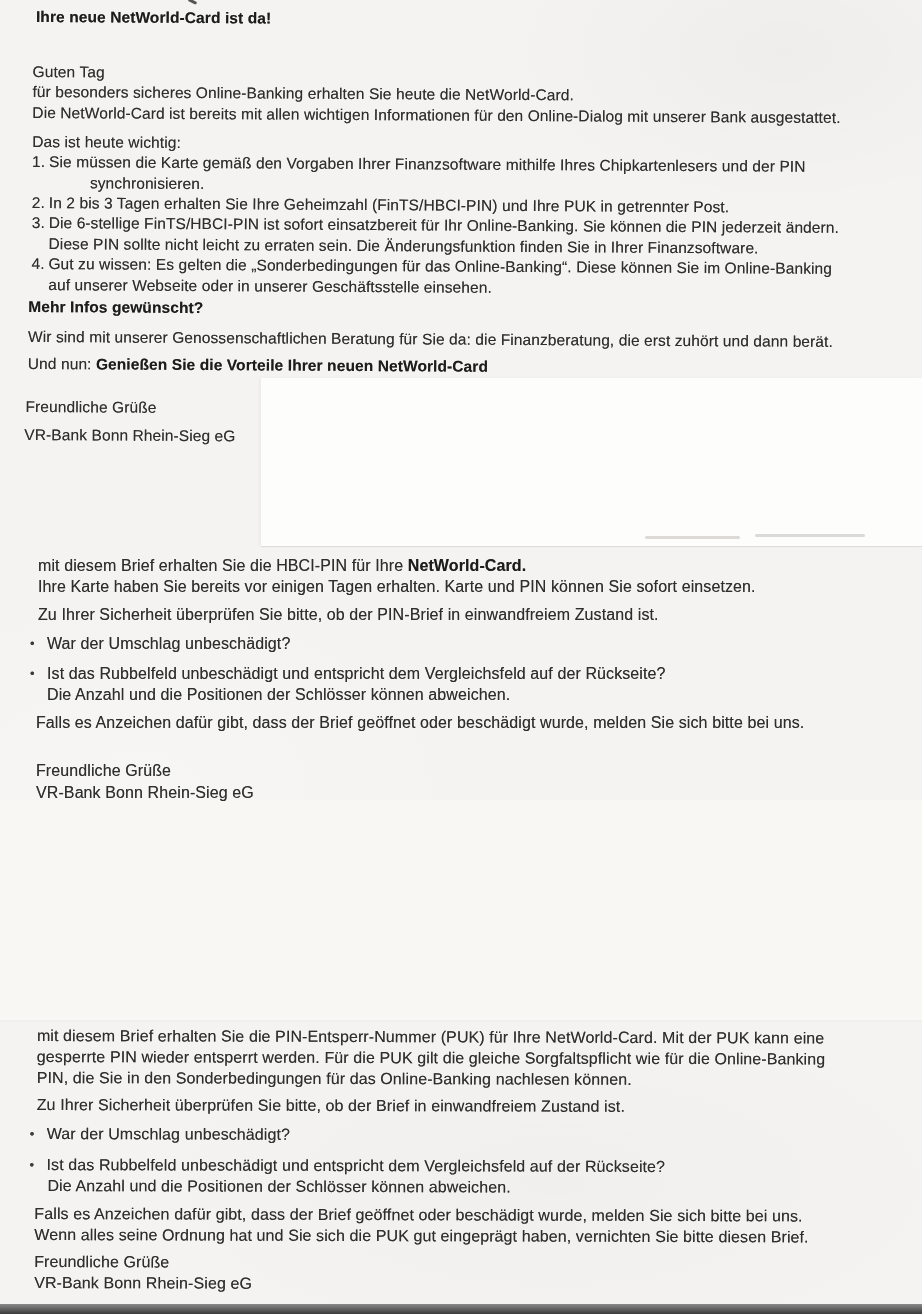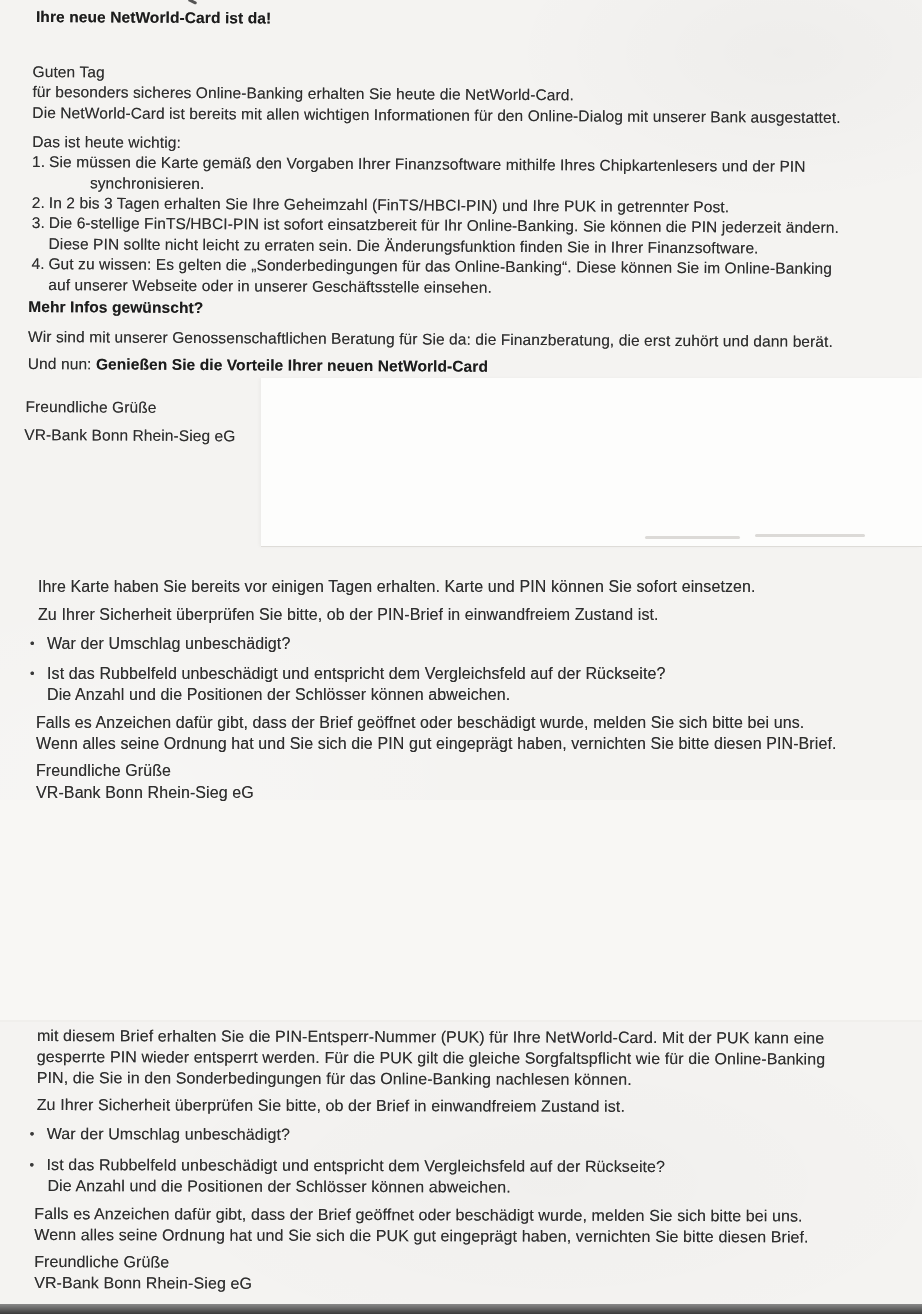--- a/index.html
+++ b/index.html
@@ -87,29 +87,29 @@
 
   <div class="line b" style="left:30px;top:298px;">Mehr Infos gewünscht?</div>
   <div class="line" style="left:30px;top:328px;">Wir sind mit unserer Genossenschaftlichen Beratung für Sie da: die Finanzberatung, die erst zuhört und dann berät.</div>
   <div class="line" style="left:30px;top:355px;"><span>Und nun: </span><span class="b">Genießen Sie die Vorteile Ihrer neuen NetWorld-Card</span></div>
 
   <div class="line" style="left:28px;top:398px;">Freundliche Grüße</div>
   <div class="line" style="left:27px;top:426px;">VR-Bank Bonn Rhein-Sieg eG</div>
 </div>
 
 <div class="letter letter2">
+  <div class="line" style="left:38px;top:557px;"><span>mit diesem Brief erhalten Sie die HBCI-PIN für Ihre </span><span class="b">NetWorld-Card.</span></div>
   <div class="line" style="left:38px;top:578px;">Ihre Karte haben Sie bereits vor einigen Tagen erhalten. Karte und PIN können Sie sofort einsetzen.</div>
   <div class="line" style="left:38px;top:606px;">Zu Ihrer Sicherheit überprüfen Sie bitte, ob der PIN-Brief in einwandfreiem Zustand ist.</div>
 
   <div class="line" style="left:30px;top:635px;"><span class="bullet">•</span><span>War der Umschlag unbeschädigt?</span></div>
   <div class="line" style="left:30px;top:665px;"><span class="bullet">•</span><span>Ist das Rubbelfeld unbeschädigt und entspricht dem Vergleichsfeld auf der Rückseite?</span></div>
   <div class="line" style="left:47px;top:686px;">Die Anzahl und die Positionen der Schlösser können abweichen.</div>
 
   <div class="line" style="left:36px;top:714px;">Falls es Anzeichen dafür gibt, dass der Brief geöffnet oder beschädigt wurde, melden Sie sich bitte bei uns.</div>
-  <div class="line" style="left:36px;top:735px;">Wenn alles seine Ordnung hat und Sie sich die PIN gut eingeprägt haben, vernichten Sie bitte diesen PIN-Brief.</div>
   <div class="line" style="left:36px;top:762px;">Freundliche Grüße</div>
   <div class="line" style="left:36px;top:784px;">VR-Bank Bonn Rhein-Sieg eG</div>
 </div>
 
 <div class="letter letter3">
   <div class="line" style="left:37px;top:1027px;">mit diesem Brief erhalten Sie die PIN-Entsperr-Nummer (PUK) für Ihre NetWorld-Card. Mit der PUK kann eine</div>
   <div class="line" style="left:37px;top:1048px;">gesperrte PIN wieder entsperrt werden. Für die PUK gilt die gleiche Sorgfaltspflicht wie für die Online-Banking</div>
   <div class="line" style="left:37px;top:1069px;">PIN, die Sie in den Sonderbedingungen für das Online-Banking nachlesen können.</div>
   <div class="line" style="left:37px;top:1096px;">Zu Ihrer Sicherheit überprüfen Sie bitte, ob der Brief in einwandfreiem Zustand ist.</div>
 

